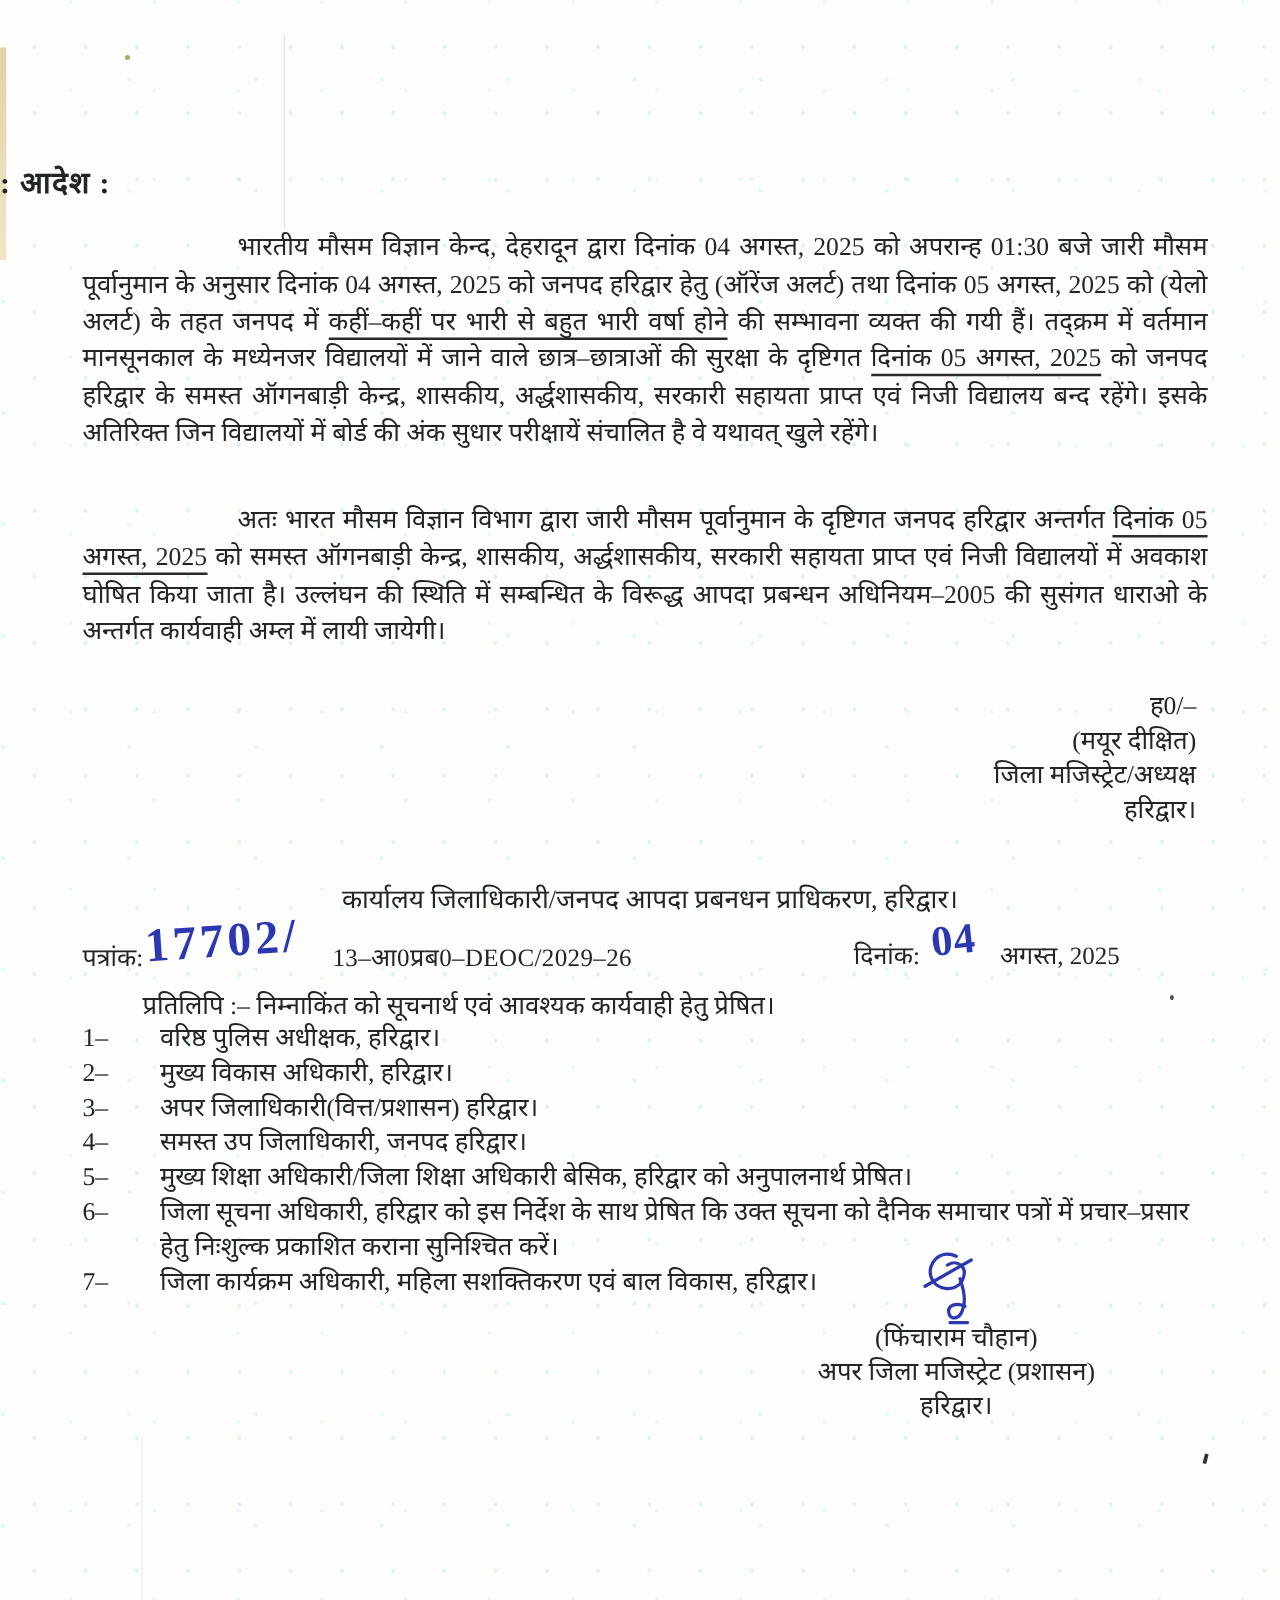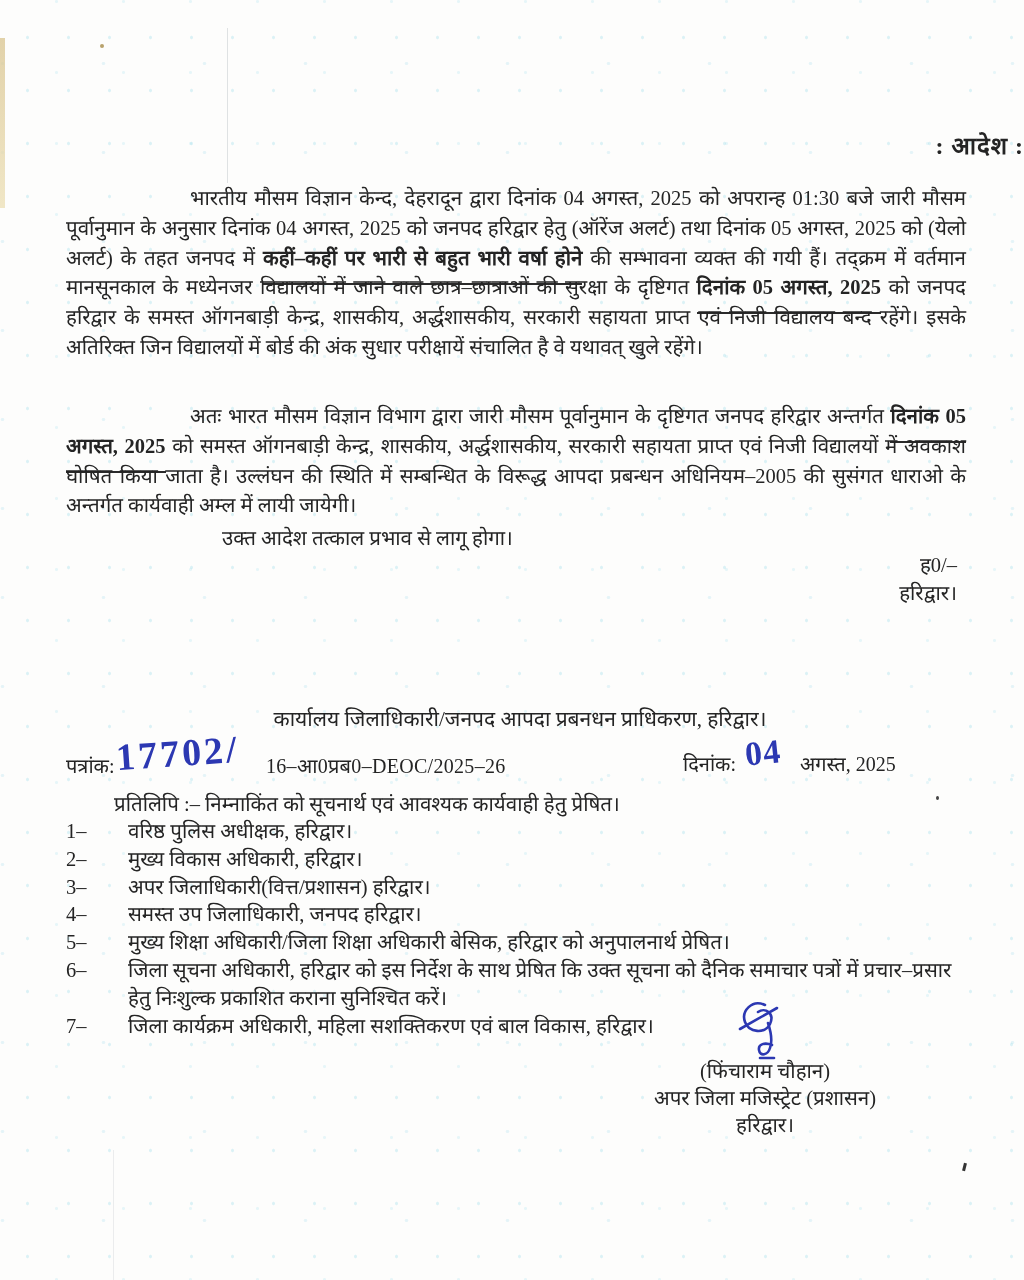--- a/index.html
+++ b/index.html
@@ -12,34 +12,34 @@
     position:relative;width:1024px;height:1280px;overflow:hidden;
     background-color:#fdfdfc;
     background-image:
       radial-gradient(rgba(140,215,230,0.30) 1px, transparent 1.7px),
       radial-gradient(rgba(160,225,238,0.24) 1px, transparent 1.9px),
       radial-gradient(rgba(120,205,228,0.18) 1.3px, transparent 2.2px);
     background-size:41px 53px, 67px 71px, 101px 89px;
     background-position:7px 11px, 23px 37px, 53px 19px;
   }
   .title{
-    position:absolute;top:128px;left:0;width:1024px;text-align:right;
+    position:absolute;top:128px;left:0;width:1024px;text-align:left;
     font-size:24px;font-weight:bold;letter-spacing:1px;
   }
   .para{
     position:absolute;left:66px;width:900px;
     font-size:20.5px;line-height:29.8px;text-align:justify;
   }
   .para1{top:184px;text-indent:124px;}
   .para2{top:402px;text-indent:124px;}
   .para3{position:absolute;left:222px;top:524px;font-size:20.5px;line-height:29px;}
   .bu{
-    font-weight:bold;
+    font-weight:normal;
     border-bottom:2px solid #2a2a2a;
-    padding-bottom:14px;
+    padding-bottom:1px;
   }
   .b{font-weight:normal;}
   .sig-block{
     position:absolute;text-align:center;font-size:20.5px;line-height:27.5px;
   }
   .sig1{top:552px;left:557px;width:400px;text-align:right;}
   .sig2{top:1042px;left:565px;width:400px;line-height:27px;margin-top:16px;}
   .office-heading{
     position:absolute;top:704px;left:8px;width:1024px;text-align:center;
     font-size:21px;
@@ -83,32 +83,33 @@
   <div class="speck-a"></div>
   <div class="speck-b"></div>
   <div class="speck-c"></div>
 
   <div class="title">: आदेश :</div>
 
   <div class="para para1"><span>भारतीय मौसम विज्ञान केन्द, देहरादून द्वारा दिनांक 04 अगस्त, 2025 को अपरान्ह 01:30 बजे जारी मौसम पूर्वानुमान के अनुसार दिनांक 04 अगस्त, 2025 को जनपद हरिद्वार हेतु (ऑरेंज अलर्ट) तथा दिनांक 05 अगस्त, 2025 को (येलो अलर्ट) के तहत जनपद में </span><span class="bu">कहीं–कहीं पर भारी से बहुत भारी वर्षा होने</span><span> की सम्भावना व्यक्त की गयी हैं। तद्क्रम में वर्तमान मानसूनकाल के मध्येनजर विद्यालयों में जाने वाले छात्र–छात्राओं की सुरक्षा के दृष्टिगत </span><span class="bu">दिनांक 05 अगस्त, 2025</span><span> को जनपद हरिद्वार के समस्त ऑगनबाड़ी केन्द्र, शासकीय, अर्द्धशासकीय, सरकारी सहायता प्राप्त एवं निजी विद्यालय </span><span class="b">बन्द</span><span> रहेंगे। इसके अतिरिक्त जिन विद्यालयों में बोर्ड की अंक सुधार परीक्षायें संचालित है वे यथावत् खुले रहेंगे।</span></div>
 
   <div class="para para2"><span>अतः भारत मौसम विज्ञान विभाग द्वारा जारी मौसम पूर्वानुमान के दृष्टिगत जनपद हरिद्वार अन्तर्गत </span><span class="bu">दिनांक 05 अगस्त, 2025</span><span> को समस्त ऑगनबाड़ी केन्द्र, शासकीय, अर्द्धशासकीय, सरकारी सहायता प्राप्त एवं निजी विद्यालयों में अवकाश घोषित किया जाता है। उल्लंघन की स्थिति में सम्बन्धित के विरूद्ध आपदा प्रबन्धन अधिनियम–2005 की सुसंगत धाराओ के अन्तर्गत कार्यवाही अम्ल में लायी जायेगी।</span></div>
 
-  <div class="para3">उक्त आदेश तत्काल प्रभाव से लागू होगा।</div>
 
   <div class="sig-block sig1">
     <div>ह0/–</div>
+    <div>(मयूर दीक्षित)</div>
+    <div>जिला मजिस्ट्रेट/अध्यक्ष</div>
     <div>हरिद्वार।</div>
   </div>
 
   <div class="office-heading">कार्यालय जिलाधिकारी/जनपद आपदा प्रबनधन प्राधिकरण, हरिद्वार।</div>
 
   <span class="abs ref-label">पत्रांक:</span>
   <span class="abs ref-hand" style="color:#2c38b2">17702/</span>
-  <span class="abs ref-printed">16–आ0प्रब0–DEOC/2025–26</span>
+  <span class="abs ref-printed">13–आ0प्रब0–DEOC/2029–26</span>
   <span class="abs date-label">दिनांक:</span>
   <span class="abs date-hand" style="color:#2c38b2">04</span>
   <span class="abs date-rest">अगस्त, 2025</span>
 
   <div class="copy-heading">प्रतिलिपि :– निम्नाकिंत को सूचनार्थ एवं आवश्यक कार्यवाही हेतु प्रेषित।</div>
 
   <div class="copy-list">
     <div class="crow">
         <span class="cnum">1–</span>
         <span class="ctext">वरिष्ठ पुलिस अधीक्षक, हरिद्वार।</span>

